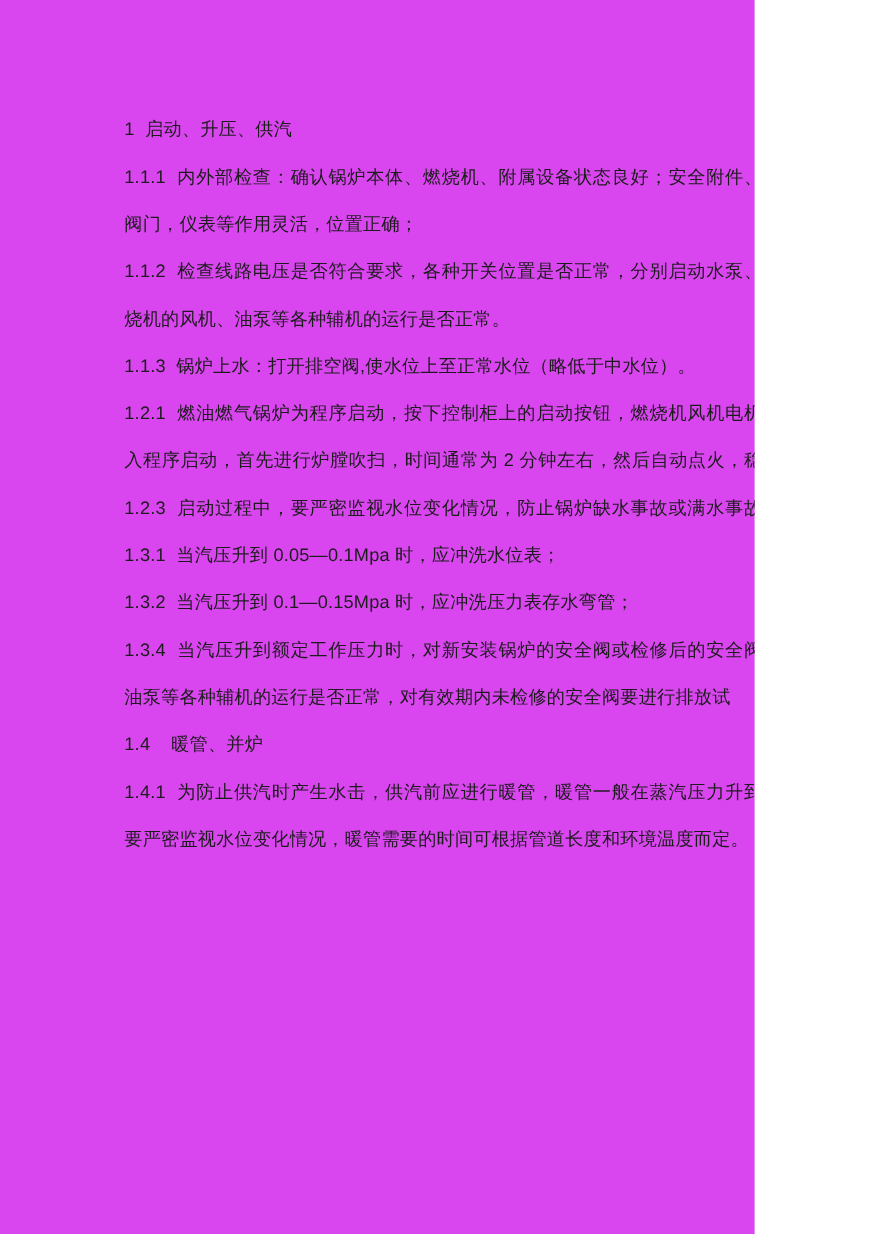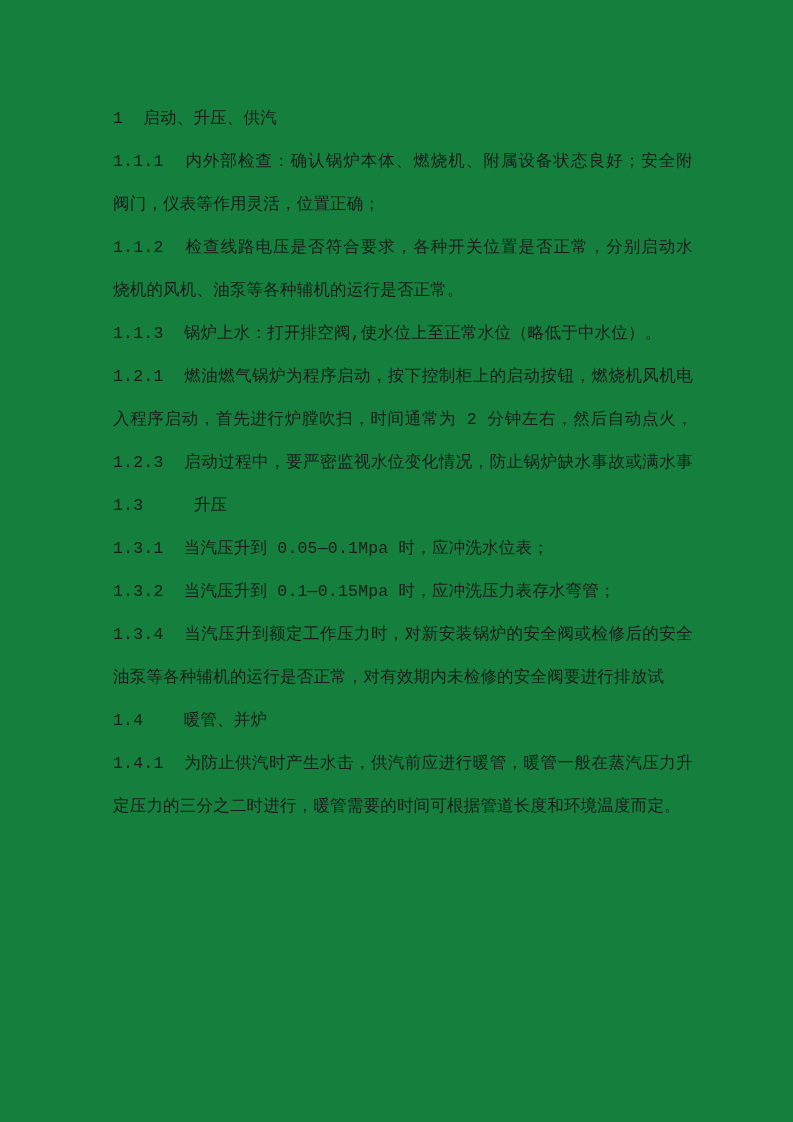--- a/index.html
+++ b/index.html
@@ -1,22 +1,22 @@
 <!DOCTYPE html>
 <html><head>
 <meta charset="utf-8">
 <style>
   html, body { margin: 0; padding: 0; background: #ffffff; }
   .page {
     position: relative;
-    width: 793px;
+    width: 686px;
     height: 1122px;
-    background: #15803d;
+    background: #d946ef;
     overflow: hidden;
-    font-family: Liberation Mono, monospace;
+    font-family: Liberation Sans, sans-serif;
     color: #1c1c1c;
   }
   .doc {
     position: absolute;
     left: 113px;
     top: 97px;
     width: 580px;
   }
   .line {
     height: 43px;
@@ -39,22 +39,21 @@
   <div class="doc">
     <div class="line">1&nbsp;&nbsp;启动、升压、供汽</div>
     <div class="line j">1.1.1&nbsp;&nbsp;内外部检查：确认锅炉本体、燃烧机、附属设备状态良好；安全附件、各</div>
     <div class="line">阀门，仪表等作用灵活，位置正确；</div>
     <div class="line j">1.1.2&nbsp;&nbsp;检查线路电压是否符合要求，各种开关位置是否正常，分别启动水泵、燃</div>
     <div class="line">烧机的风机、油泵等各种辅机的运行是否正常。</div>
     <div class="line">1.1.3&nbsp;&nbsp;锅炉上水：打开排空阀,使水位上至正常水位（略低于中水位）。</div>
     <div class="line j">1.2.1&nbsp;&nbsp;燃油燃气锅炉为程序启动，按下控制柜上的启动按钮，燃烧机风机电机进</div>
     <div class="line j">入程序启动，首先进行炉膛吹扫，时间通常为 2 分钟左右，然后自动点火，稳定</div>
     <div class="line j">1.2.3&nbsp;&nbsp;启动过程中，要严密监视水位变化情况，防止锅炉缺水事故或满水事故的</div>
-    <div class="line">1.3&nbsp;&nbsp;&nbsp;&nbsp;&nbsp;升压</div>
     <div class="line">1.3.1&nbsp;&nbsp;当汽压升到 0.05—0.1Mpa 时，应冲洗水位表；</div>
     <div class="line">1.3.2&nbsp;&nbsp;当汽压升到 0.1—0.15Mpa 时，应冲洗压力表存水弯管；</div>
     <div class="line j">1.3.4&nbsp;&nbsp;当汽压升到额定工作压力时，对新安装锅炉的安全阀或检修后的安全阀都</div>
     <div class="line">油泵等各种辅机的运行是否正常，对有效期内未检修的安全阀要进行排放试验。</div>
     <div class="line">1.4&nbsp;&nbsp;&nbsp;&nbsp;暖管、并炉</div>
     <div class="line j">1.4.1&nbsp;&nbsp;为防止供汽时产生水击，供汽前应进行暖管，暖管一般在蒸汽压力升到额</div>
-    <div class="line">定压力的三分之二时进行，暖管需要的时间可根据管道长度和环境温度而定。</div>
+    <div class="line">要严密监视水位变化情况，暖管需要的时间可根据管道长度和环境温度而定。</div>
   </div>
 </div>
 
 </body></html>

